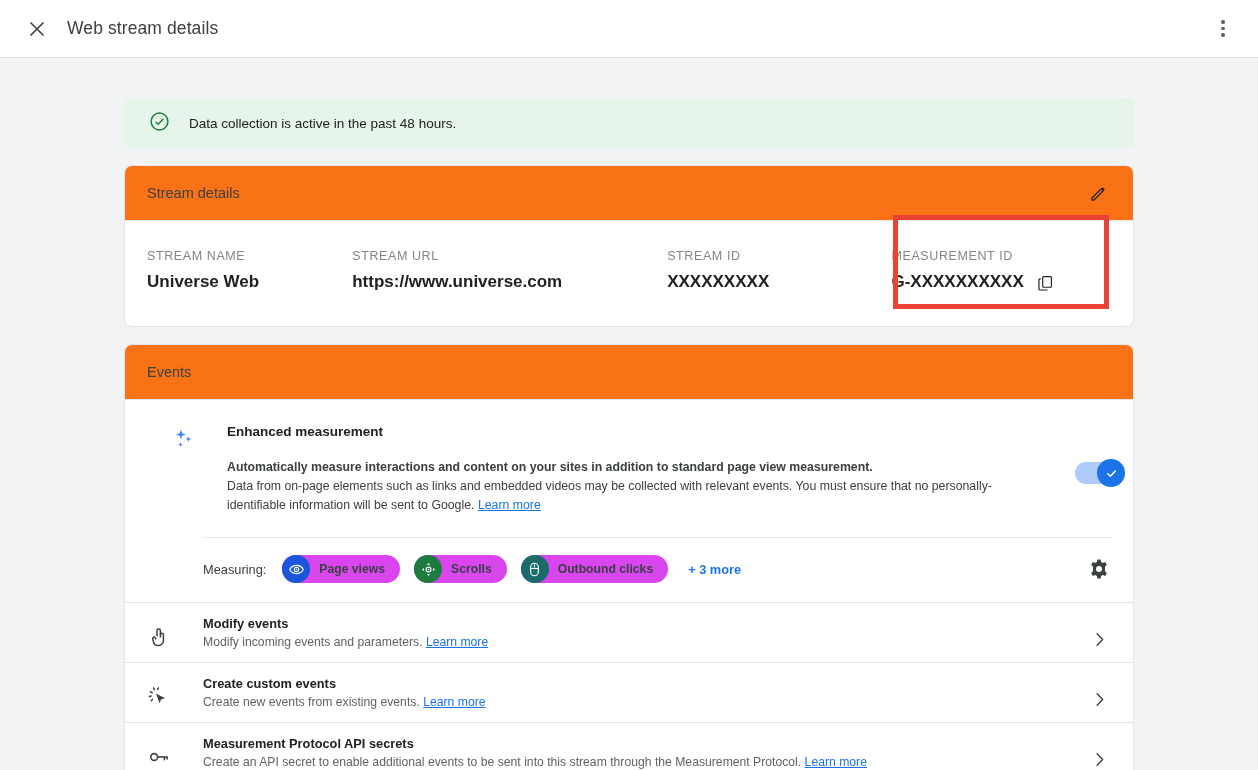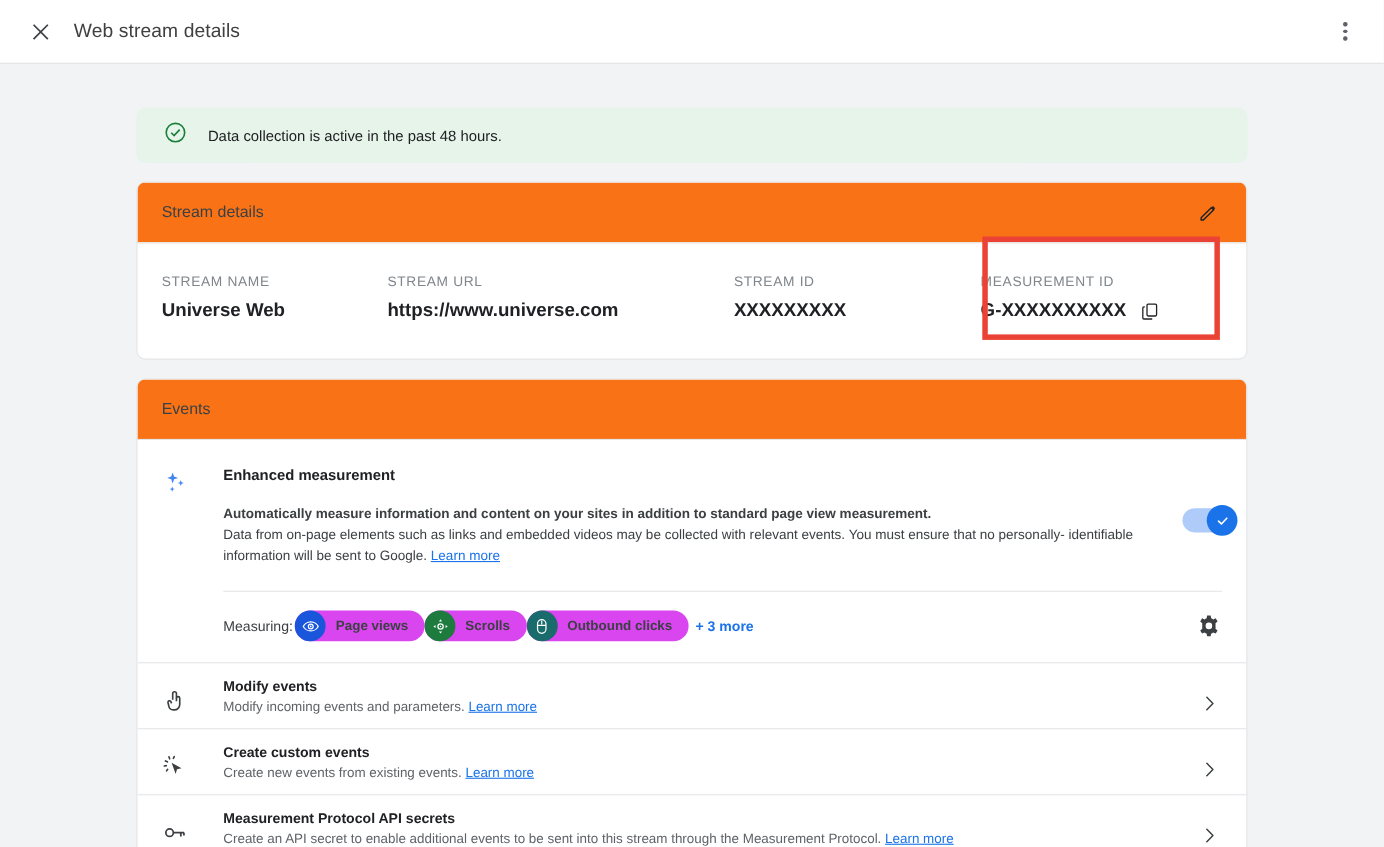--- a/index.html
+++ b/index.html
@@ -116,20 +116,21 @@
     width: 216px;
     height: 94px;
     border: 5px solid #ea4335;
     pointer-events: none;
   }
 
   
   .em {
     display: flex;
     padding: 24px 10px 0 22px;
+    margin-left: 24px;
   }
   .em-icon { width: 56px; flex: none; padding-top: 2px; }
   .em-main { flex: 1; padding-right: 16px; }
   .em-title {
     font-size: 13.5px;
     font-weight: bold;
     color: #202124;
     margin-bottom: 19px;
   }
   .em-desc-strong {
@@ -170,20 +171,21 @@
     height: 1px;
     background: #e3e5e8;
     margin: 22px 22px 0 78px;
   }
 
   
   .measuring {
     display: flex;
     align-items: center;
     padding: 17px 22px 19px 78px;
+    gap: 14px;
   }
   .measuring-label { font-size: 12.8px; color: #3c4043; margin-right: 2px; }
   .chip {
     height: 28px;
     background: #d946ef;
     border-radius: 14px;
     display: flex;
     align-items: center;
     padding-right: 15px;
     gap: 9px;
@@ -293,21 +295,21 @@
       <div class="em">
         <div class="em-icon">
           <svg width="26" height="26" viewBox="0 0 24 24">
             <path d="M9.2 3.2 L10.4 6.6 L13.8 7.8 L10.4 9 L9.2 12.4 L8 9 L4.6 7.8 L8 6.6 Z" fill="#4285f4"></path>
             <path d="M16 9.5 L16.7 11.4 L18.6 12.1 L16.7 12.8 L16 14.7 L15.3 12.8 L13.4 12.1 L15.3 11.4 Z" fill="#4285f4"></path>
             <path d="M8.8 15 L9.4 16.6 L11 17.2 L9.4 17.8 L8.8 19.4 L8.2 17.8 L6.6 17.2 L8.2 16.6 Z" fill="#4285f4"></path>
           </svg>
         </div>
         <div class="em-main">
           <div class="em-title">Enhanced measurement</div>
-          <div class="em-desc-strong">Automatically measure information and content on your sites in addition to standard page view measurement.</div>
+          <div class="em-desc-strong">Automatically measure interactions and content on your sites in addition to standard page view measurement.</div>
           <div class="em-desc">
             <span>Data from on-page elements such as links and embedded videos may be collected with relevant events. You must ensure that no personally-</span>
             <span>identifiable information will be sent to Google.</span>
             <a class="learn">Learn more</a>
           </div>
         </div>
         <div class="toggle-cell">
           <div class="toggle">
             <div class="knob">
               <svg width="15" height="15" viewBox="0 0 24 24">

